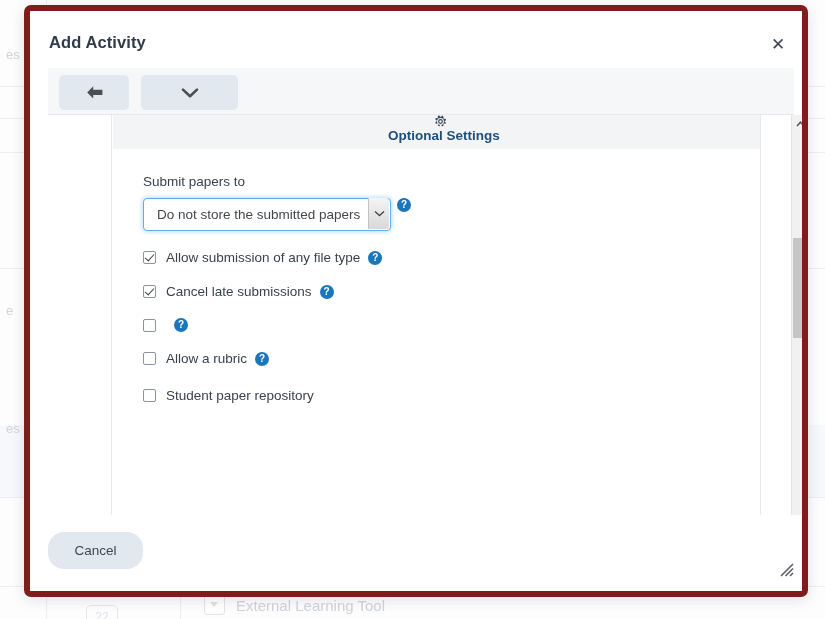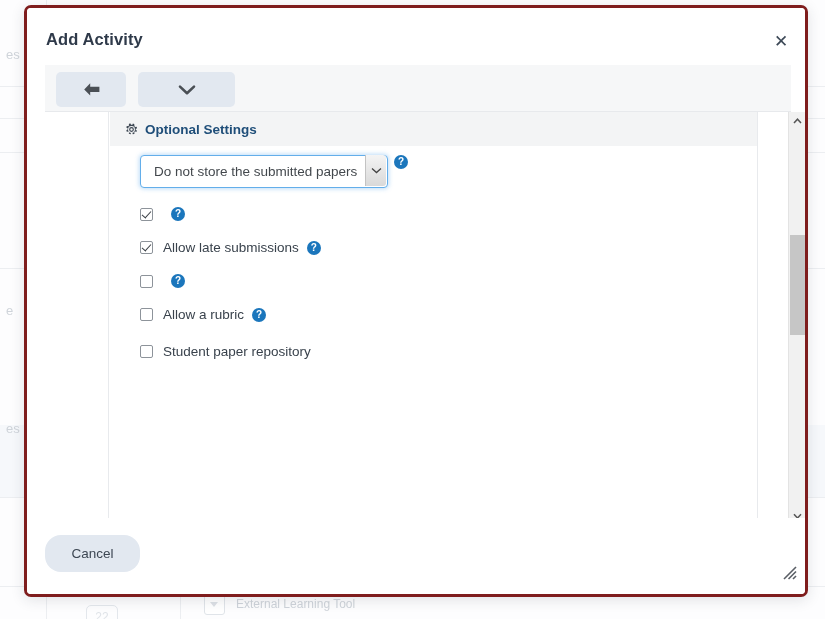--- a/index.html
+++ b/index.html
@@ -65,21 +65,21 @@
   }
 
   
   #modal {
     position: absolute;
     left: 24px;
     top: 5px;
     width: 784px;
     height: 592px;
     background: #ffffff;
-    border: 3px solid #7f1d1d;
+    border: 6px solid #7f1d1d;
     border-radius: 7px;
     box-shadow: 0 3px 14px rgba(40,50,65,0.13);
     overflow: hidden;
   }
 
   
   #modal-header {
     position: absolute;
     left: 0; top: 0;
     width: 100%;
@@ -167,20 +167,21 @@
     position: absolute;
     left: 65px;
     top: 0;
     width: 647px;
     height: 34px;
     background: #f3f4f5;
     display: flex;
     align-items: center;
     padding-left: 15px;
     cursor: pointer;
+    flex-direction: column;
   }
   #gear-icon { margin-right: 7px; display: block; }
   #optional-settings-label {
     font-size: 13.5px;
     font-weight: bold;
     color: #1f4e79;
   }
 
   #form-body {
     position: absolute;
@@ -379,21 +380,21 @@
   <div class="bg-rule" style="top:425px;"></div>
   <div class="bg-rule" style="top:497px;"></div>
   <div class="bg-rule" style="top:586px;"></div>
 
   <div class="bg-band" style="left:0;top:425px;width:825px;height:72px;"></div>
 
   <div class="bg-text" style="left:6px;top:47px;">es</div>
   <div class="bg-text" style="left:6px;top:303px;">e</div>
   <div class="bg-text" style="left:6px;top:421px;">es</div>
 
-  <div class="bg-text" style="left:236px;top:597px;font-size:12px;">External Learning Tool</div>
+  <div class="bg-text" style="left:236px;top:597px;font-size:15px;">External Learning Tool</div>
   <div class="bg-pill" style="left:86px;top:605px;width:32px;height:24px;">22</div>
   <div class="bg-smallbox" style="left:204px;top:594px;width:21px;height:21px;"></div>
   <div class="bg-caret" style="left:210px;top:602px;"></div>
 </div>
 
 <div id="modal">
 
   <div id="modal-header">
     <div id="modal-title">Add Activity</div>
     <button id="close-button">✕</button>
@@ -420,41 +421,43 @@
       <svg id="gear-icon" width="13" height="13" viewBox="0 0 20 20">
         <path fill="#3d4753" d="M10 6.3a3.7 3.7 0 1 0 0 7.4 3.7 3.7 0 0 0 0-7.4zm0 5.6a1.9 1.9 0 1 1 0-3.8 1.9 1.9 0 0 1 0 3.8z"></path>
         <path fill="#3d4753" d="M18.1 11.6l-1.6-.5a6.7 6.7 0 0 0 0-2.2l1.6-.5a.6.6 0 0 0 .4-.7l-.5-1.7a.6.6 0 0 0-.7-.4l-1.6.5a6.9 6.9 0 0 0-1.5-1.5l.5-1.6a.6.6 0 0 0-.4-.7L12.6.8a.6.6 0 0 0-.7.4l-.5 1.6a6.7 6.7 0 0 0-2.2 0L8.7 1.2a.6.6 0 0 0-.7-.4l-1.7.5a.6.6 0 0 0-.4.7l.5 1.6a6.9 6.9 0 0 0-1.5 1.5l-1.6-.5a.6.6 0 0 0-.7.4l-.5 1.7a.6.6 0 0 0 .4.7l1.6.5a6.7 6.7 0 0 0 0 2.2l-1.6.5a.6.6 0 0 0-.4.7l.5 1.7a.6.6 0 0 0 .7.4l1.6-.5a6.9 6.9 0 0 0 1.5 1.5l-.5 1.6a.6.6 0 0 0 .4.7l1.7.5a.6.6 0 0 0 .7-.4l.5-1.6a6.7 6.7 0 0 0 2.2 0l.5 1.6a.6.6 0 0 0 .7.4l1.7-.5a.6.6 0 0 0 .4-.7l-.5-1.6a6.9 6.9 0 0 0 1.5-1.5l1.6.5a.6.6 0 0 0 .7-.4l.5-1.7a.6.6 0 0 0-.4-.7zM10 15.3a5.3 5.3 0 1 1 0-10.6 5.3 5.3 0 0 1 0 10.6z"></path>
       </svg>
       <span id="optional-settings-label">Optional Settings</span>
     </div>
 
     <div id="form-body">
 
 
+      <div class="field-label">Submit papers to</div>
 
       <div id="select-row">
         <select id="submit-papers-select">
           <option>Do not store the submitted papers</option>
         </select>
         <span id="select-arrow-btn">
           <svg width="11" height="7" viewBox="0 0 11 7">
             <path d="M1 1.4 L5.5 5.6 L10 1.4" stroke="#444" stroke-width="1.3" fill="none"></path>
           </svg>
         </span>
         <span class="help-icon">?</span>
       </div>
 
       <div class="check-row">
         <span class="cbox checked"></span>
+        <span class="check-label">Allow submission of any file type</span>
         <span class="help-icon">?</span>
       </div>
 
       <div class="check-row">
         <span class="cbox checked"></span>
-        <span class="check-label">Allow late submissions</span>
+        <span class="check-label">Cancel late submissions</span>
         <span class="help-icon">?</span>
       </div>
 
       <div class="check-row">
         <span class="cbox"></span>
         <span class="help-icon">?</span>
       </div>
 
       <div class="check-row">
         <span class="cbox"></span>

